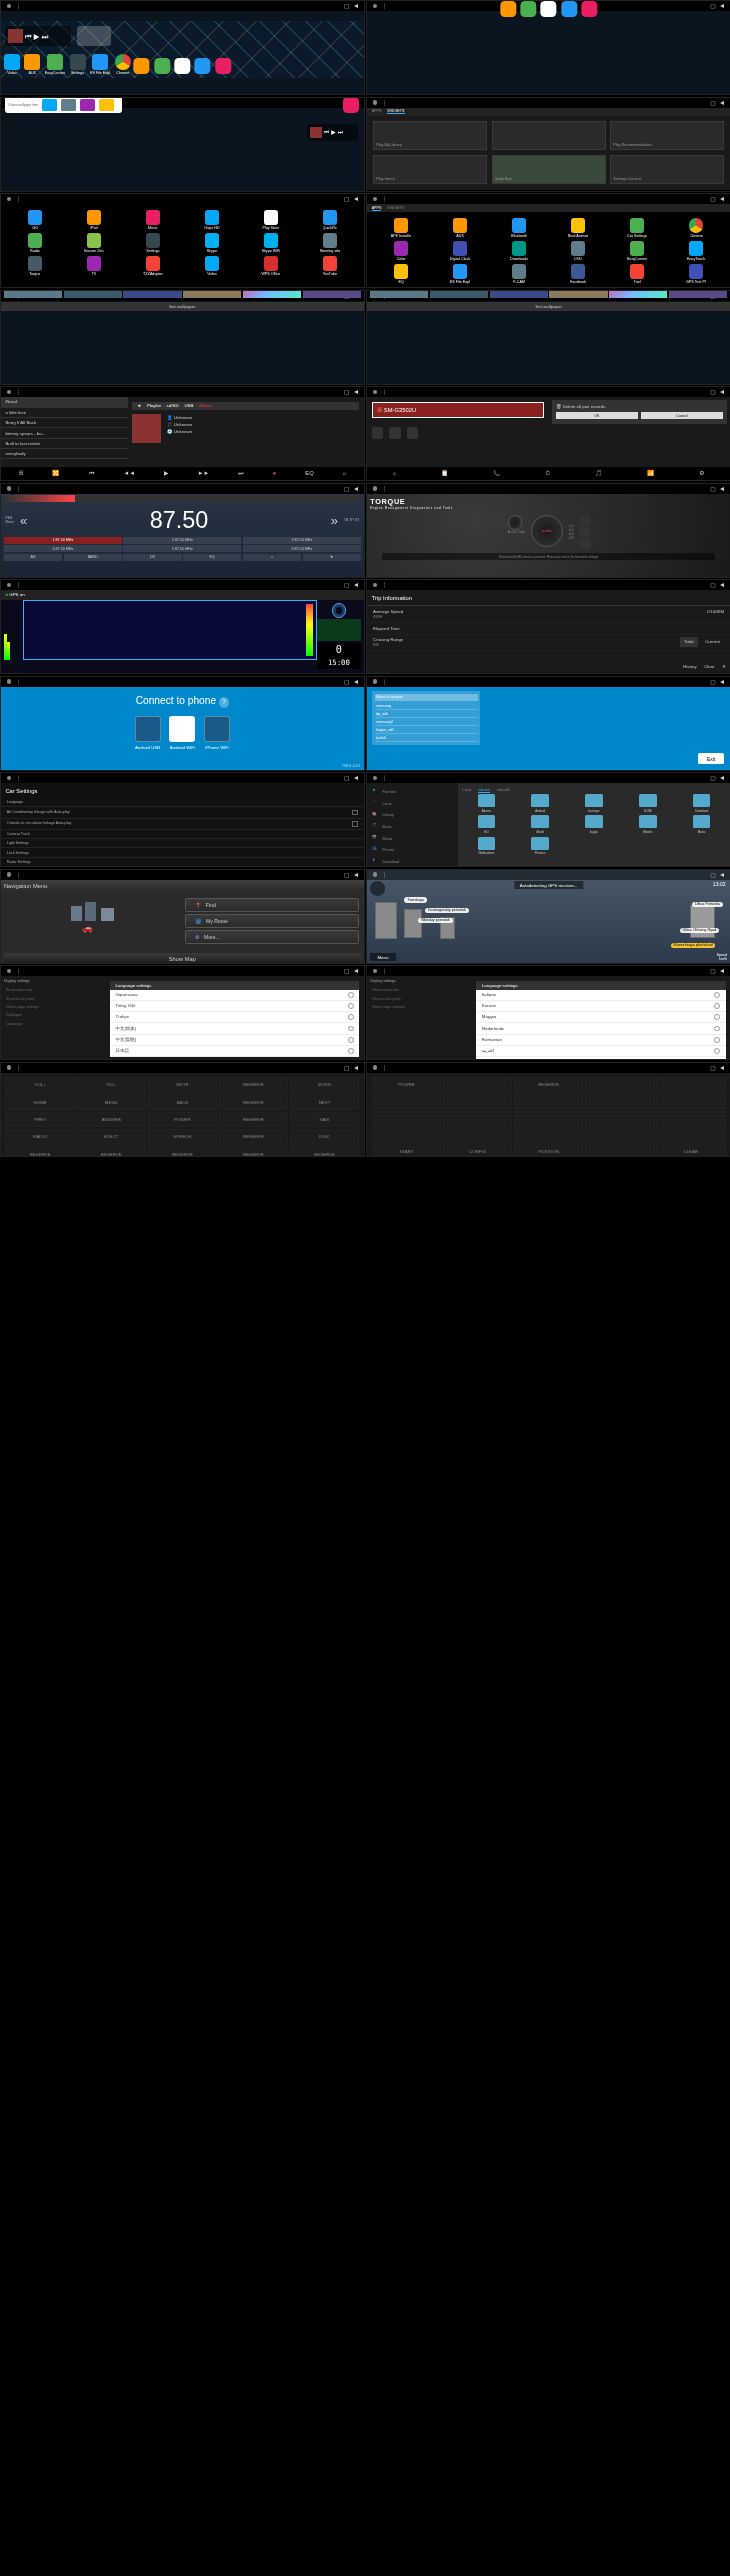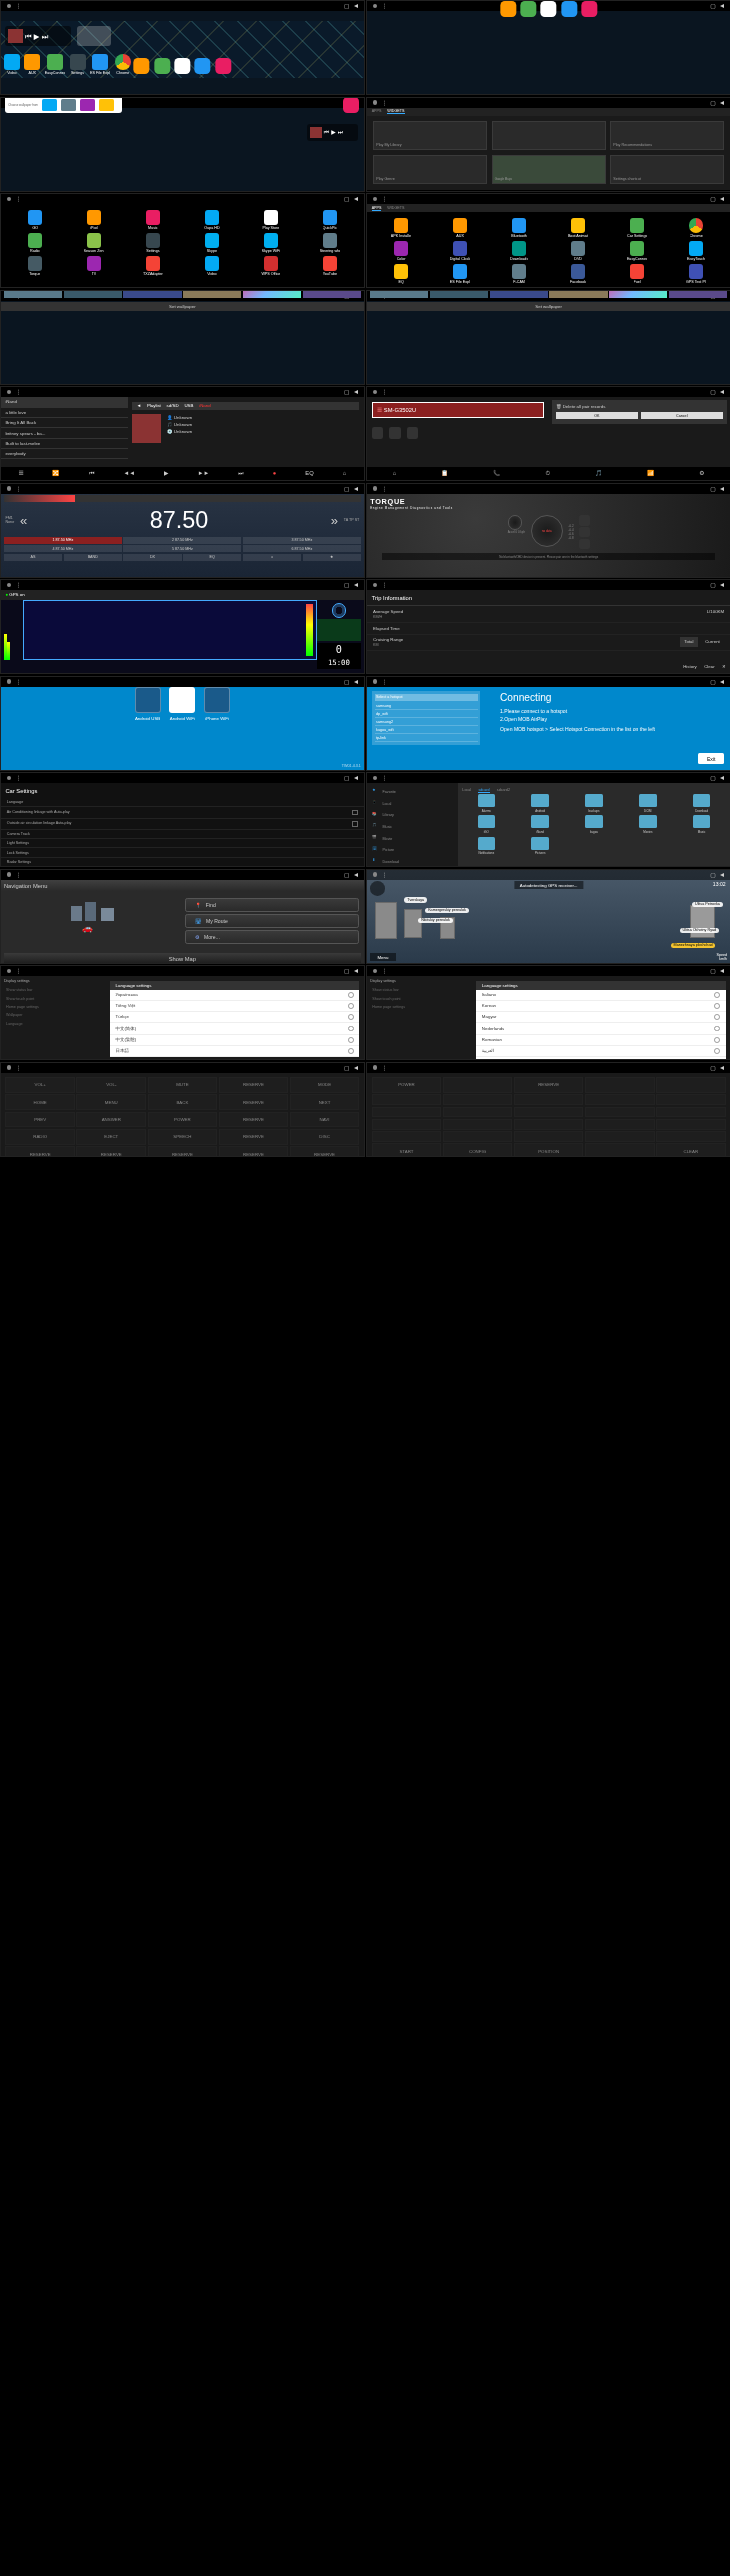--- a/index.html
+++ b/index.html
@@ -748,20 +748,21 @@
         <div class="sb-left">
           <span class="dot"></span>
           <span>⋮</span>
         </div>
         <div class="sb-right">
           <span>▢</span>
           <span class="tri"></span>
         </div>
       </div>
   <div class="content">
+    <div class="connect-title"><span>Connect to phone</span> <span style="background:rgba(255,255,255,0.3);border-radius:50%;width:10.2px;height:10.2px;display:inline-block;font-size:7.3px">?</span></div>
     <div class="connect-opts">
       <div class="connect-opt">
             <div class="connect-icon"></div>
             <div class="connect-label">Android USB</div>
           </div>
       <div class="connect-opt active">
             <div class="connect-icon"></div>
             <div class="connect-label">Android WiFi</div>
           </div>
       <div class="connect-opt">
@@ -785,26 +786,20 @@
         </div>
       </div>
   <div class="content">
     <div class="hotspot-left">
       <div style="background:rgba(255,255,255,0.3);padding:1.5px;margin-bottom:1.5px">Select a hotspot</div>
       <div class="hotspot-item">samsung</div>
       <div class="hotspot-item">dp_wifi</div>
       <div class="hotspot-item">samsung2</div>
       <div class="hotspot-item">kugou_wifi</div>
       <div class="hotspot-item">tp-link</div>
-    </div>
-    <div class="hotspot-right">
-      <div class="hotspot-title">Connecting</div>
-      <div>1.Please connect to a hotspot</div>
-      <div style="margin-top:2.2px">2.Open MOB AirPlay</div>
-      <div style="margin-top:4.4px">Open MOB hotspot &gt; Select Hotspot Connection in the list on the left</div>
     </div>
     <div class="exit-btn">Exit</div>
   </div>
 </div>
 
 <div class="screen settings-dark">
   <div class="statusbar">
         <div class="sb-left">
           <span class="dot"></span>
           <span>⋮</span>

